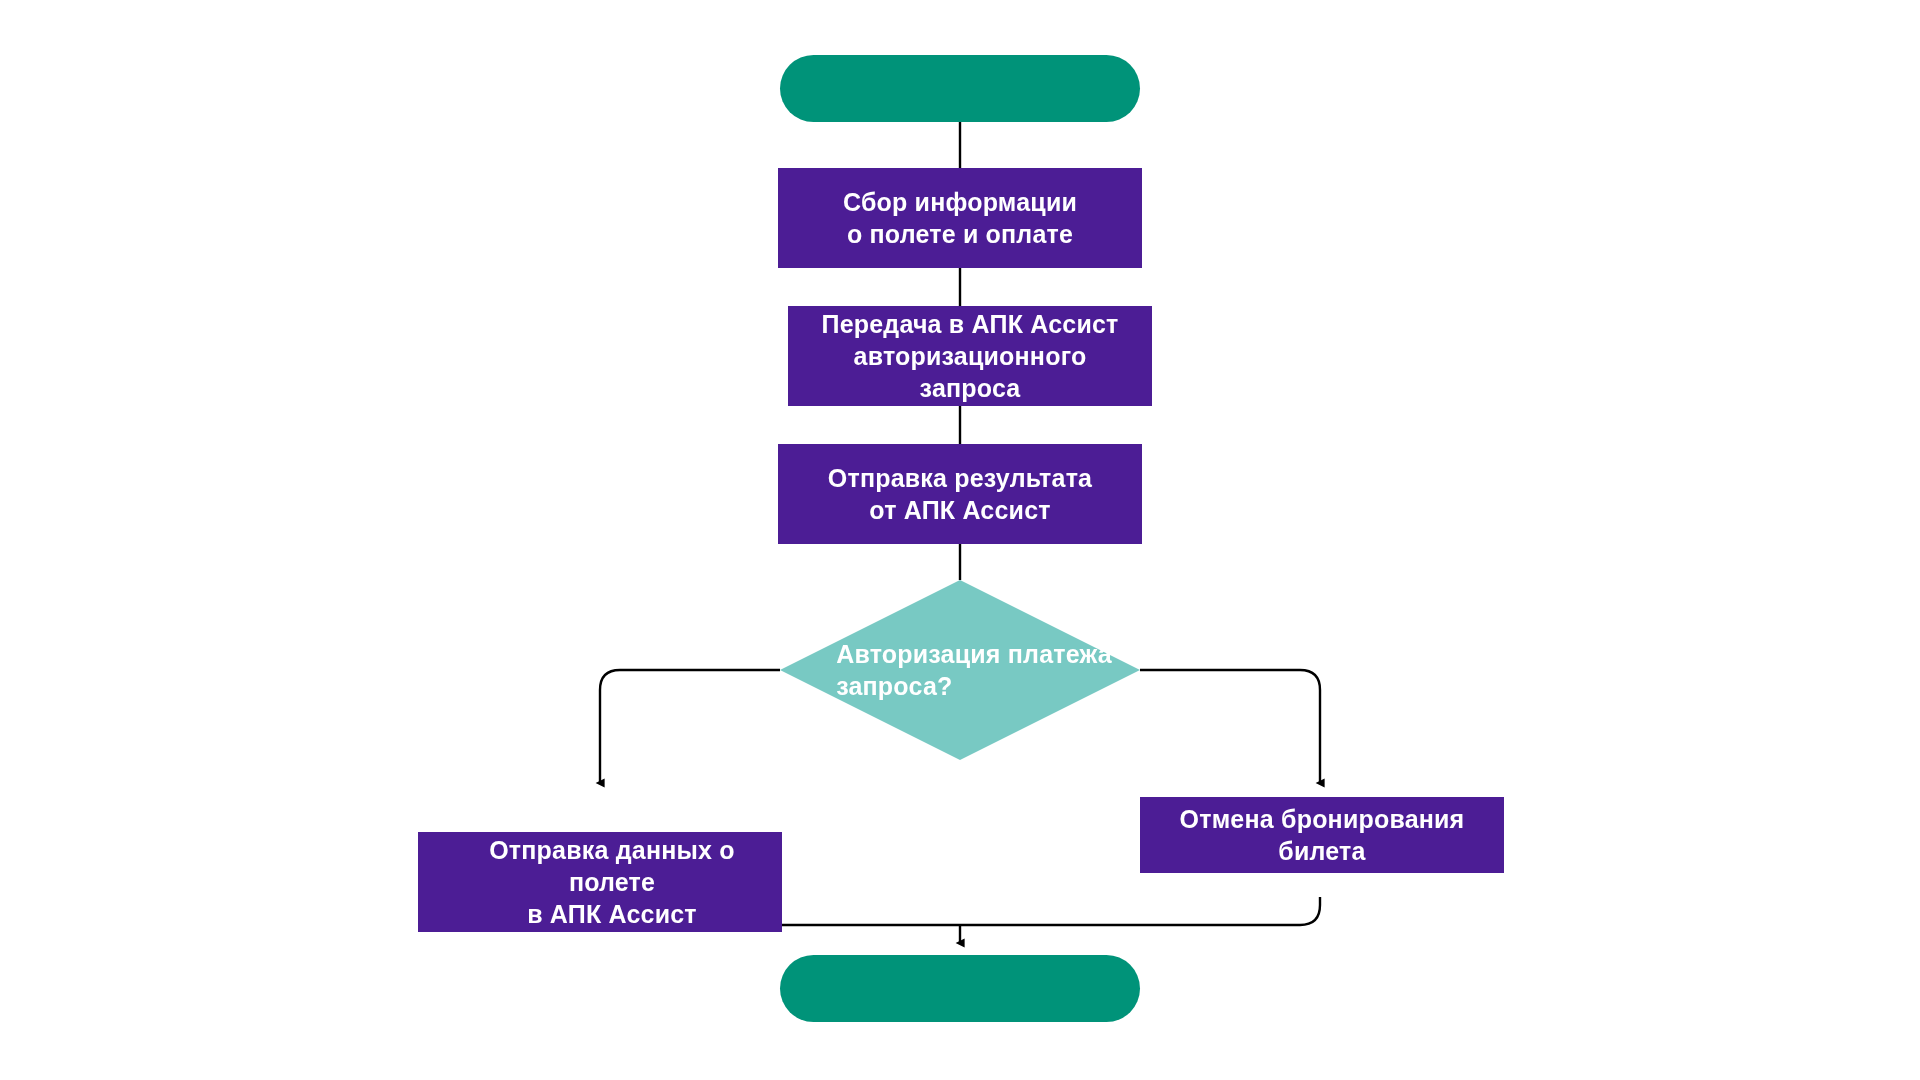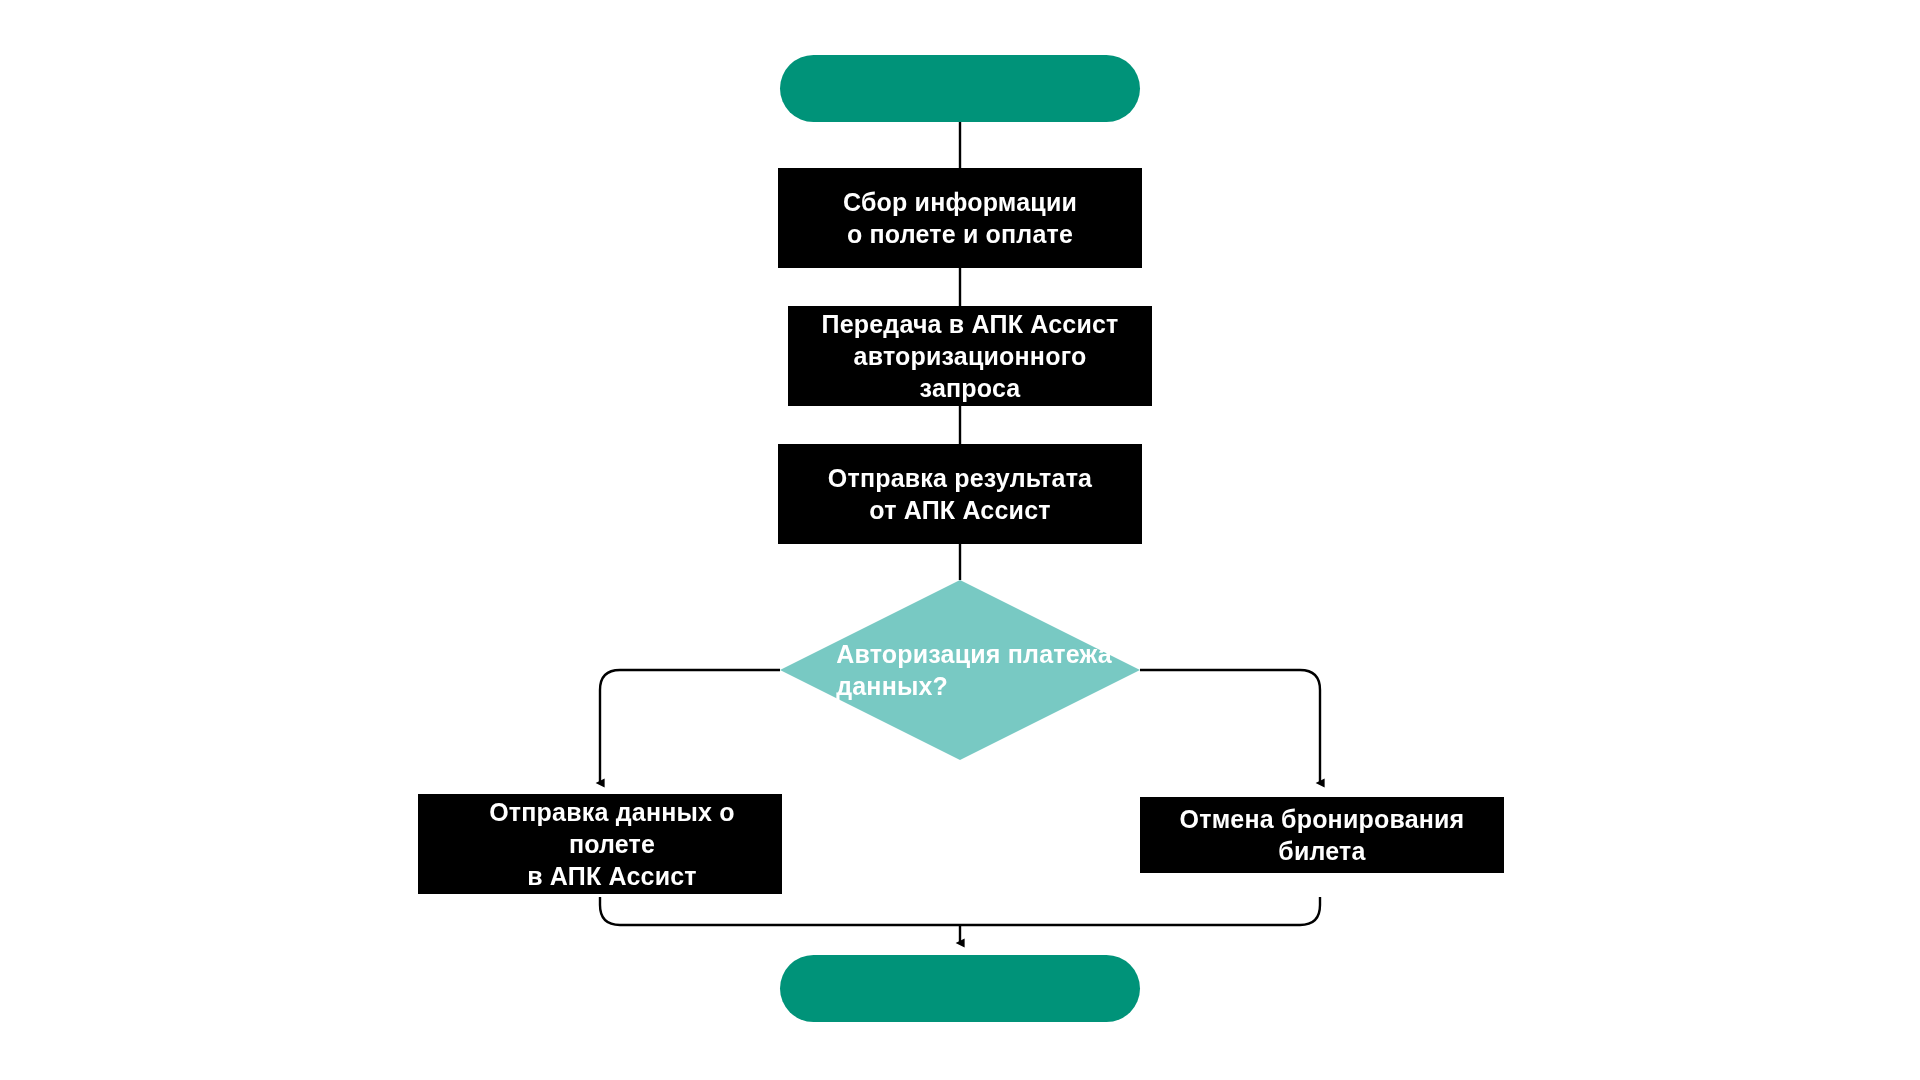--- a/index.html
+++ b/index.html
@@ -34,21 +34,21 @@
     display: flex;
     align-items: center;
     justify-content: center;
     text-align: center;
   }
   .terminal {
     background: #009379;
     border-radius: 34px;
   }
   .process {
-    background: #000000;
+    background: #4c1d95;
   }
   .node-label {
     color: #ffffff;
     font-weight: bold;
     font-size: 25px;
     line-height: 1.28;
     letter-spacing: 0.2px;
     white-space: pre-line;
     padding: 0 14px;
   }
@@ -124,24 +124,24 @@
   </div>
 
   <div class="node process" style="left:778px; top:444px; width:364px; height:100px;">
     <span class="node-label">Отправка результата
 от АПК Ассист</span>
   </div>
 
   <div class="decision" style="left:780px; top:580px;">
     <div class="diamond-shape"></div>
     <span class="node-label">Авторизация платежа
-данных?</span>
+запроса?</span>
   </div>
 
-  <div class="node process" style="left:418px; top:794px; width:364px; height:100px;padding-left:24px;">
+  <div class="node process" style="left:418px; top:832px; width:364px; height:100px;padding-left:24px;">
     <span class="node-label">Отправка данных о полете
 в АПК Ассист</span>
   </div>
 
   <div class="node process" style="left:1140px; top:797px; width:364px; height:76px;">
     <span class="node-label">Отмена бронирования
 билета</span>
   </div>
 
   <div class="node terminal" style="left:780px; top:955px; width:360px; height:67px;">

